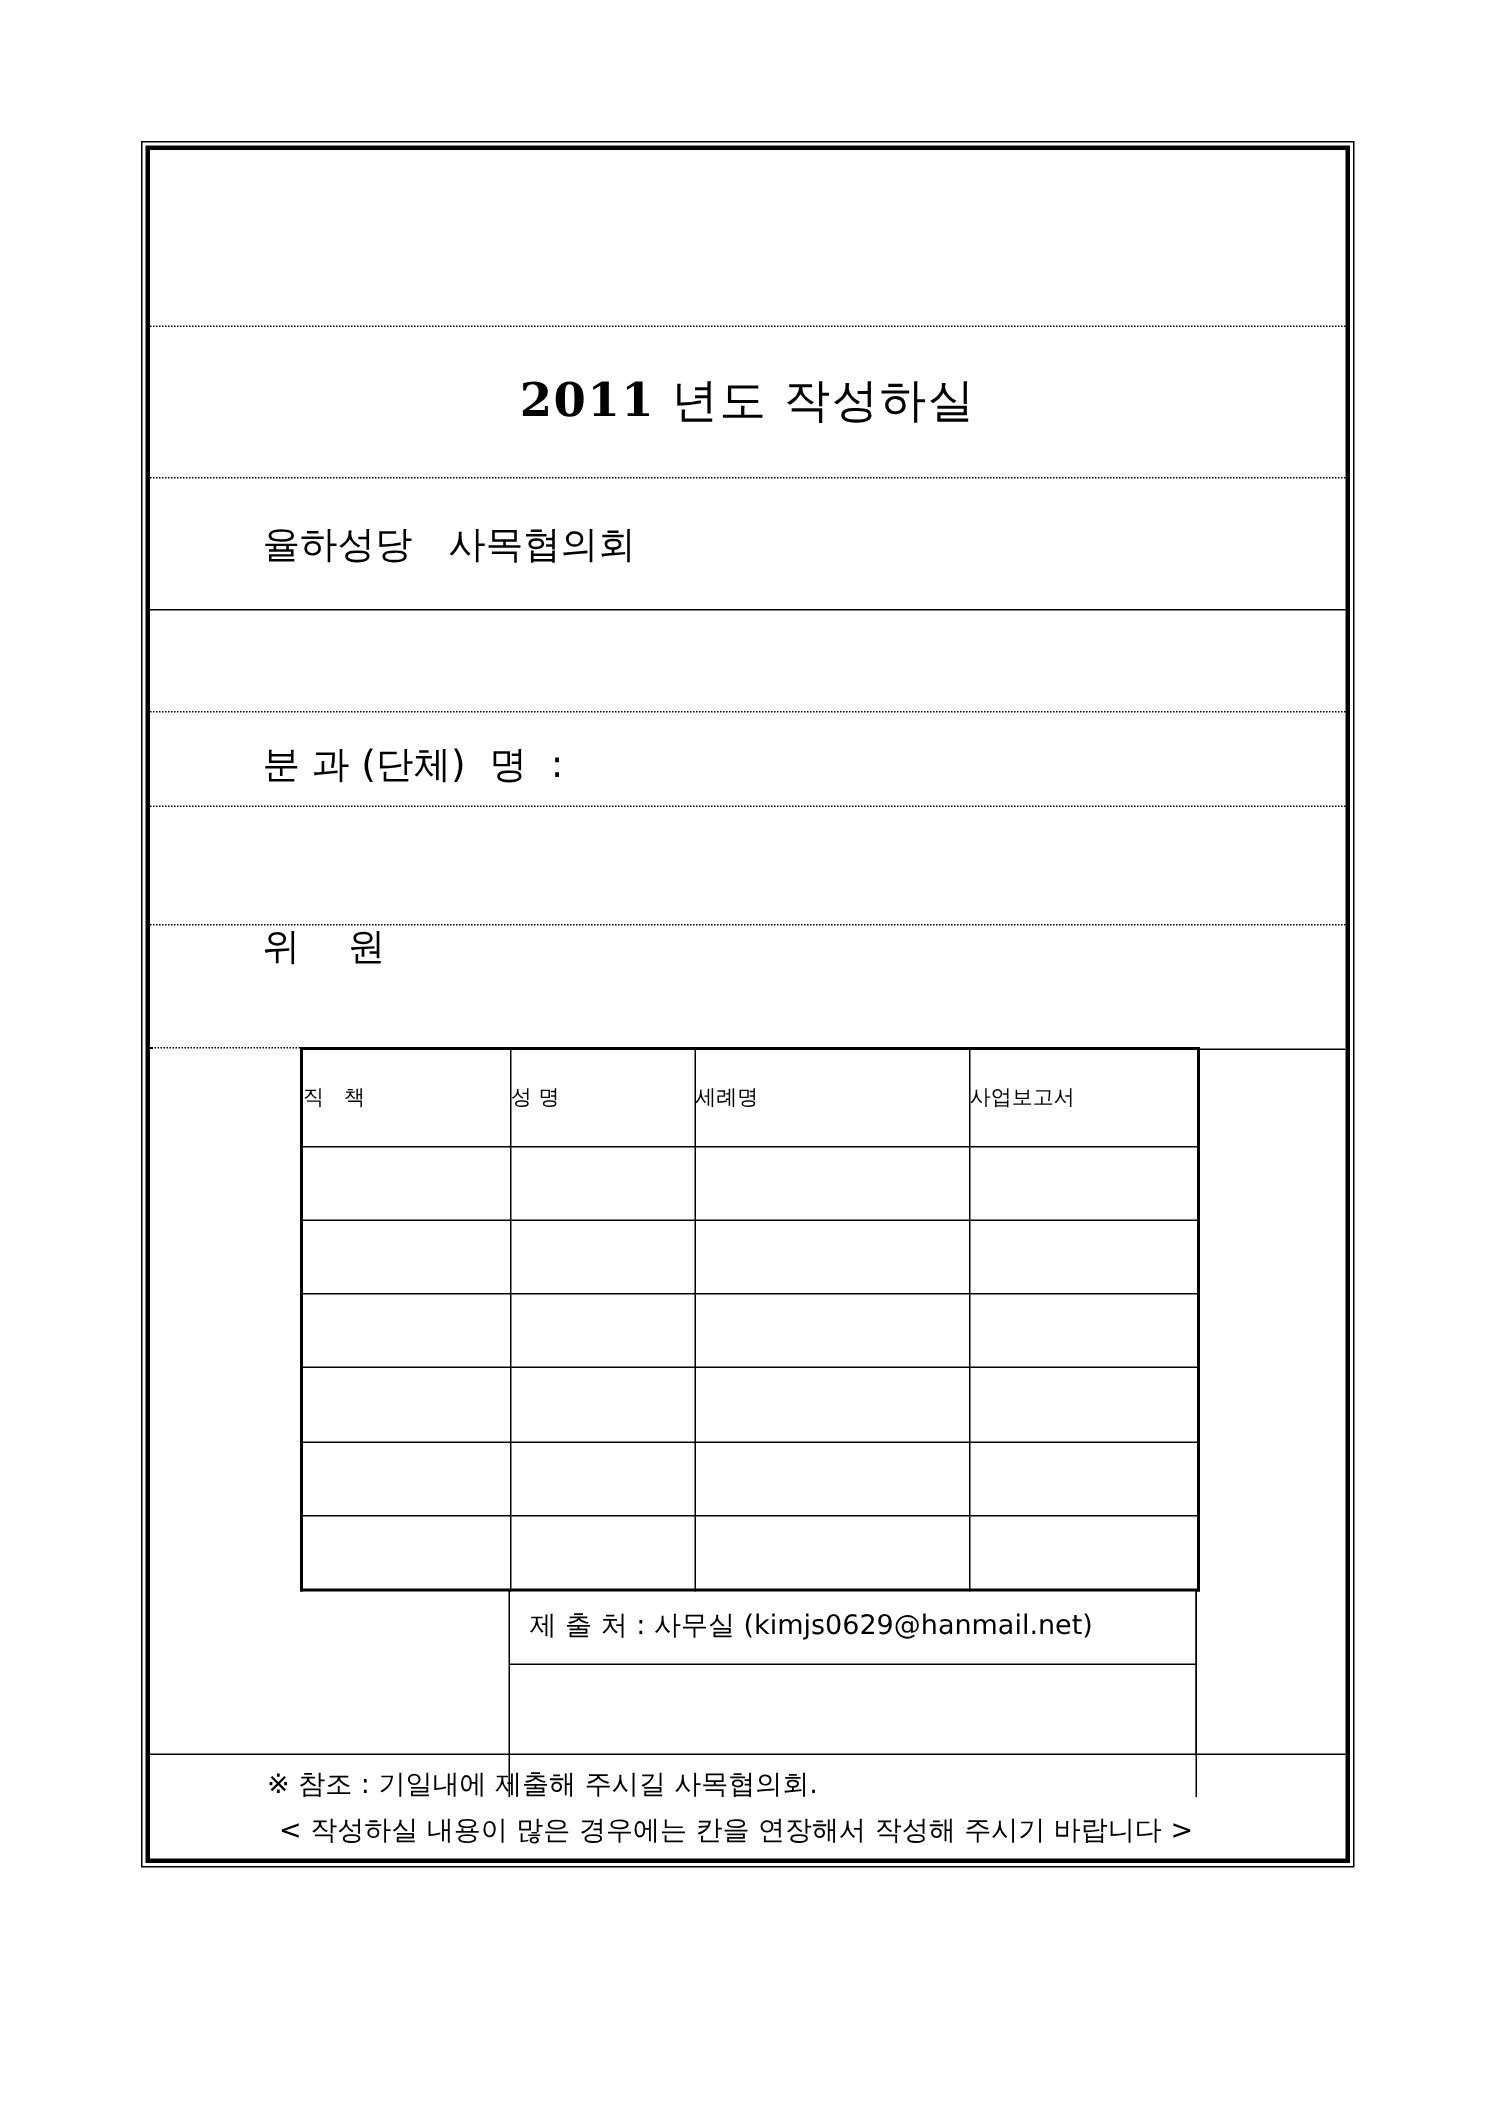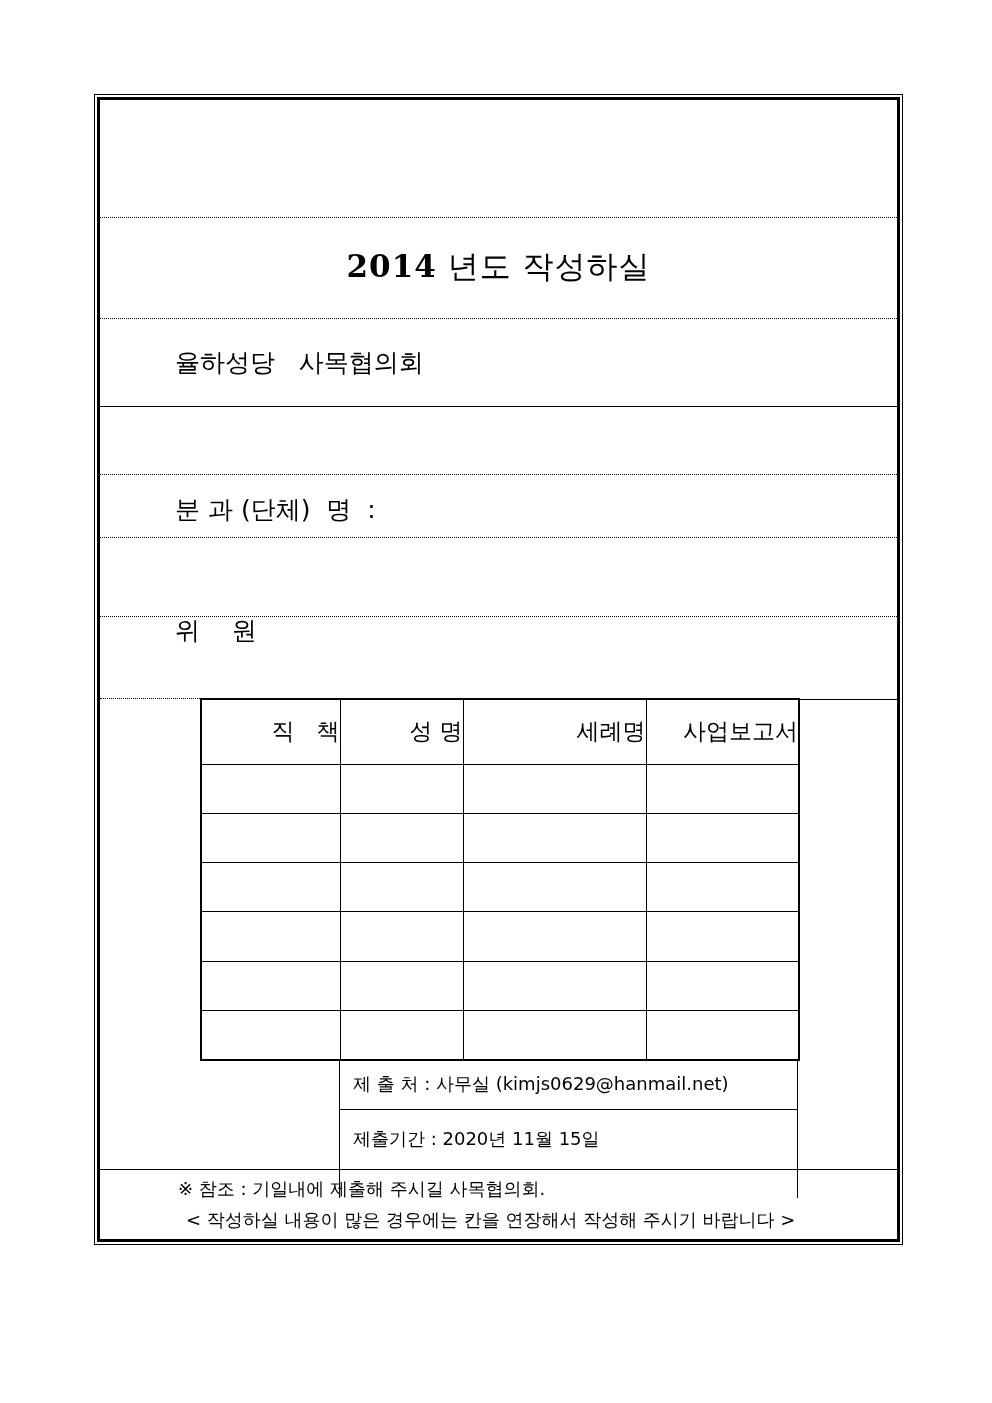--- a/index.html
+++ b/index.html
@@ -21,21 +21,21 @@
     }
     .title .year { font-weight: bold; }
 
     .field-label { position: absolute; left: 175px; font-size: 25px; white-space: pre; }
 
     .members-table {
       position: absolute; left: 200px; top: 698px; width: 598px; height: 363px;
       border: 2px solid #000; border-collapse: collapse; table-layout: fixed;
     }
     .members-table th, .members-table td {
-      border: 1px solid #000; font-size: 23px; font-weight: normal; text-align: right; vertical-align: middle;
+      border: 1px solid #000; font-size: 14px; font-weight: normal; text-align: left; vertical-align: middle;
     }
     .members-table th { height: 65px; white-space: pre; }
     .members-table td { height: 49px; }
 
     .submit-box { position: absolute; left: 339px; top: 1060px; width: 459px; height: 138px; border-left: 1px solid #000; border-right: 1px solid #000; }
     .submit-row { position: absolute; left: 0; width: 100%; font-size: 18px; padding-left: 13px; white-space: pre; }
     .submit-row.r1 { top: 0; height: 50px; line-height: 48px; border-bottom: 1px solid #000; }
     .submit-row.r2 { top: 50px; height: 60px; line-height: 58px; }
 
     .note { position: absolute; font-size: 18px; white-space: pre; }
@@ -53,21 +53,21 @@
 <div class="hline solid" style="left:100px;top:406px;width:797px;"></div>
 <div class="hline dotted" style="left:100px;top:474px;width:797px;"></div>
 <div class="hline dotted" style="left:100px;top:537px;width:797px;"></div>
 <div class="hline dotted" style="left:100px;top:616px;width:797px;"></div>
 <div class="hline dotted" style="left:100px;top:698px;width:100px;"></div>
 <div class="hline solid" style="left:798px;top:699px;width:99px;"></div>
 <div class="vline" style="left:797px;top:1060px;height:110px;"></div>
 <div class="hline solid" style="left:100px;top:1169px;width:797px;"></div>
 
 <div class="title">
-  <span class="year">2014</span><span> 년도  작성하실</span>
+  <span class="year">2011</span><span> 년도  작성하실</span>
 </div>
 
 <div class="field-label" style="top:346px;">율하성당   사목협의회</div>
 <div class="field-label" style="top:449px;margin-top:44px;">분 과 (단체)  명  :</div>
 <div class="field-label" style="top:614px;text-align:center;">위    원</div>
 
 <table class="members-table">
   <colgroup>
     <col style="width:139px">
       <col style="width:123px">
@@ -117,17 +117,16 @@
       <td></td>
       <td></td>
       <td></td>
       <td></td>
     </tr>
   </tbody>
 </table>
 
 <div class="submit-box">
   <div class="submit-row r1">제 출 처 : 사무실 (kimjs0629@hanmail.net)</div>
-  <div class="submit-row r2">제출기간 : 2020년 11월 15일</div>
 </div>
 
 <div class="note note1">※ 참조 : 기일내에 제출해 주시길 사목협의회.</div>
 <div class="note note2">&lt; 작성하실 내용이 많은 경우에는 칸을 연장해서 작성해 주시기 바랍니다 &gt;</div>
 
 </body></html>

